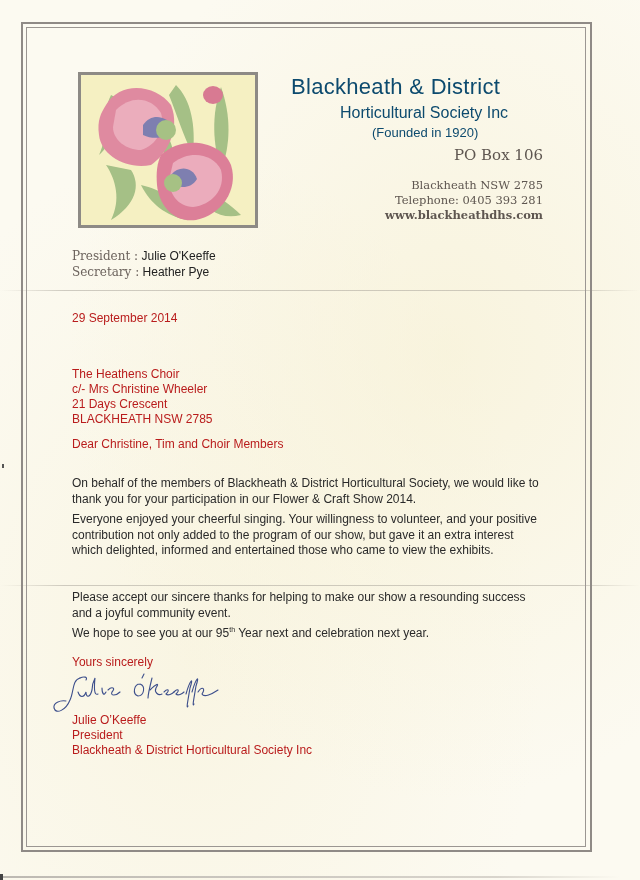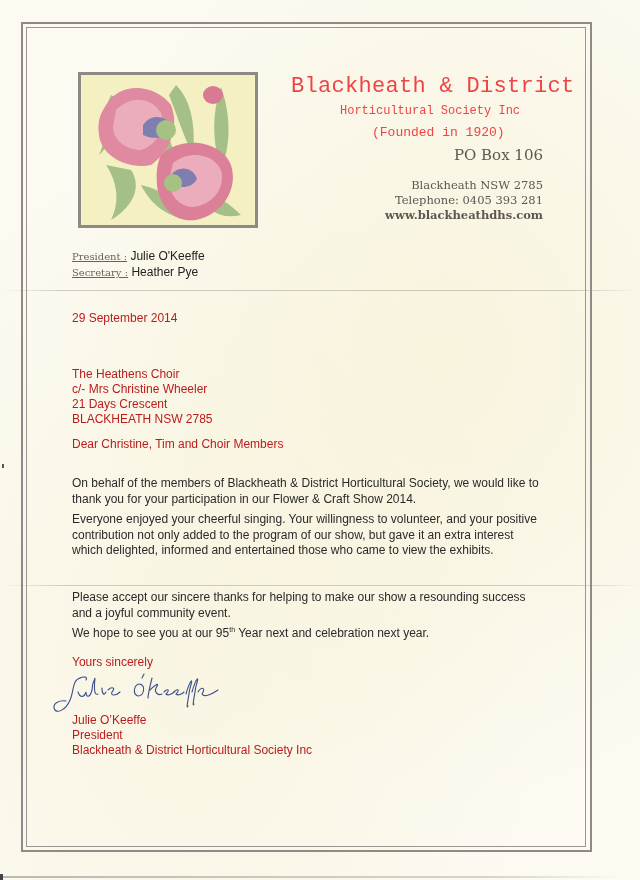--- a/index.html
+++ b/index.html
@@ -38,37 +38,37 @@
   
   .tile {
     position: absolute; left: 78px; top: 72px; width: 180px; height: 156px;
     border: 3px solid #8d8a85; box-sizing: border-box;
     background: #f6f1c4; overflow: hidden;
   }
   .tile svg { width: 100%; height: 100%; display: block; }
 
   
   .lh {
-    position: absolute; font-family: Liberation Mono, monospace; color: #ef4444;
+    position: absolute; font-family: Liberation Sans, sans-serif; color: #0c4a6e;
     white-space: nowrap;
   }
   .lh-title { left: 291px; top: 74px; font-size: 22px; letter-spacing: 0.3px; }
-  .lh-sub { left: 340px; top: 104px; font-size: 12px; text-align: right; }
+  .lh-sub { left: 340px; top: 104px; font-size: 16px; text-align: right; }
   .lh-founded { left: 372px; top: 125px; font-size: 13px; }
   .lh-addr {
     position: absolute; right: 97px; font-family: "DejaVu Serif", serif;
     color: #5e5650; font-size: 11.5px; text-align: right; white-space: nowrap;
   }
   .lh-addr.pobox { top: 146px; font-size: 15px; }
   .lh-addr.town { top: 178px; }
   .lh-addr.tel { top: 193px; }
   .lh-addr.web { top: 208px; font-weight: bold; }
 
   .officer { position: absolute; left: 72px; font-size: 12px; white-space: nowrap; color: #222; }
-  .officer .role { font-family: "DejaVu Serif", serif; color: #6b625c; font-size: 10px; text-decoration: underline; }
+  .officer .role { font-family: "DejaVu Serif", serif; color: #6b625c; font-size: 12px; }
   .officer.pres { top: 249px; }
   .officer.sec { top: 265px; }
 
   .line {
     position: absolute; left: 72px; font-size: 12px; color: #b91c1c; white-space: nowrap;
     line-height: 15px;
   }
   .para {
     position: absolute; left: 72px; width: 470px; font-size: 12px; color: #2a2a2a; line-height: 15.5px;
   }

